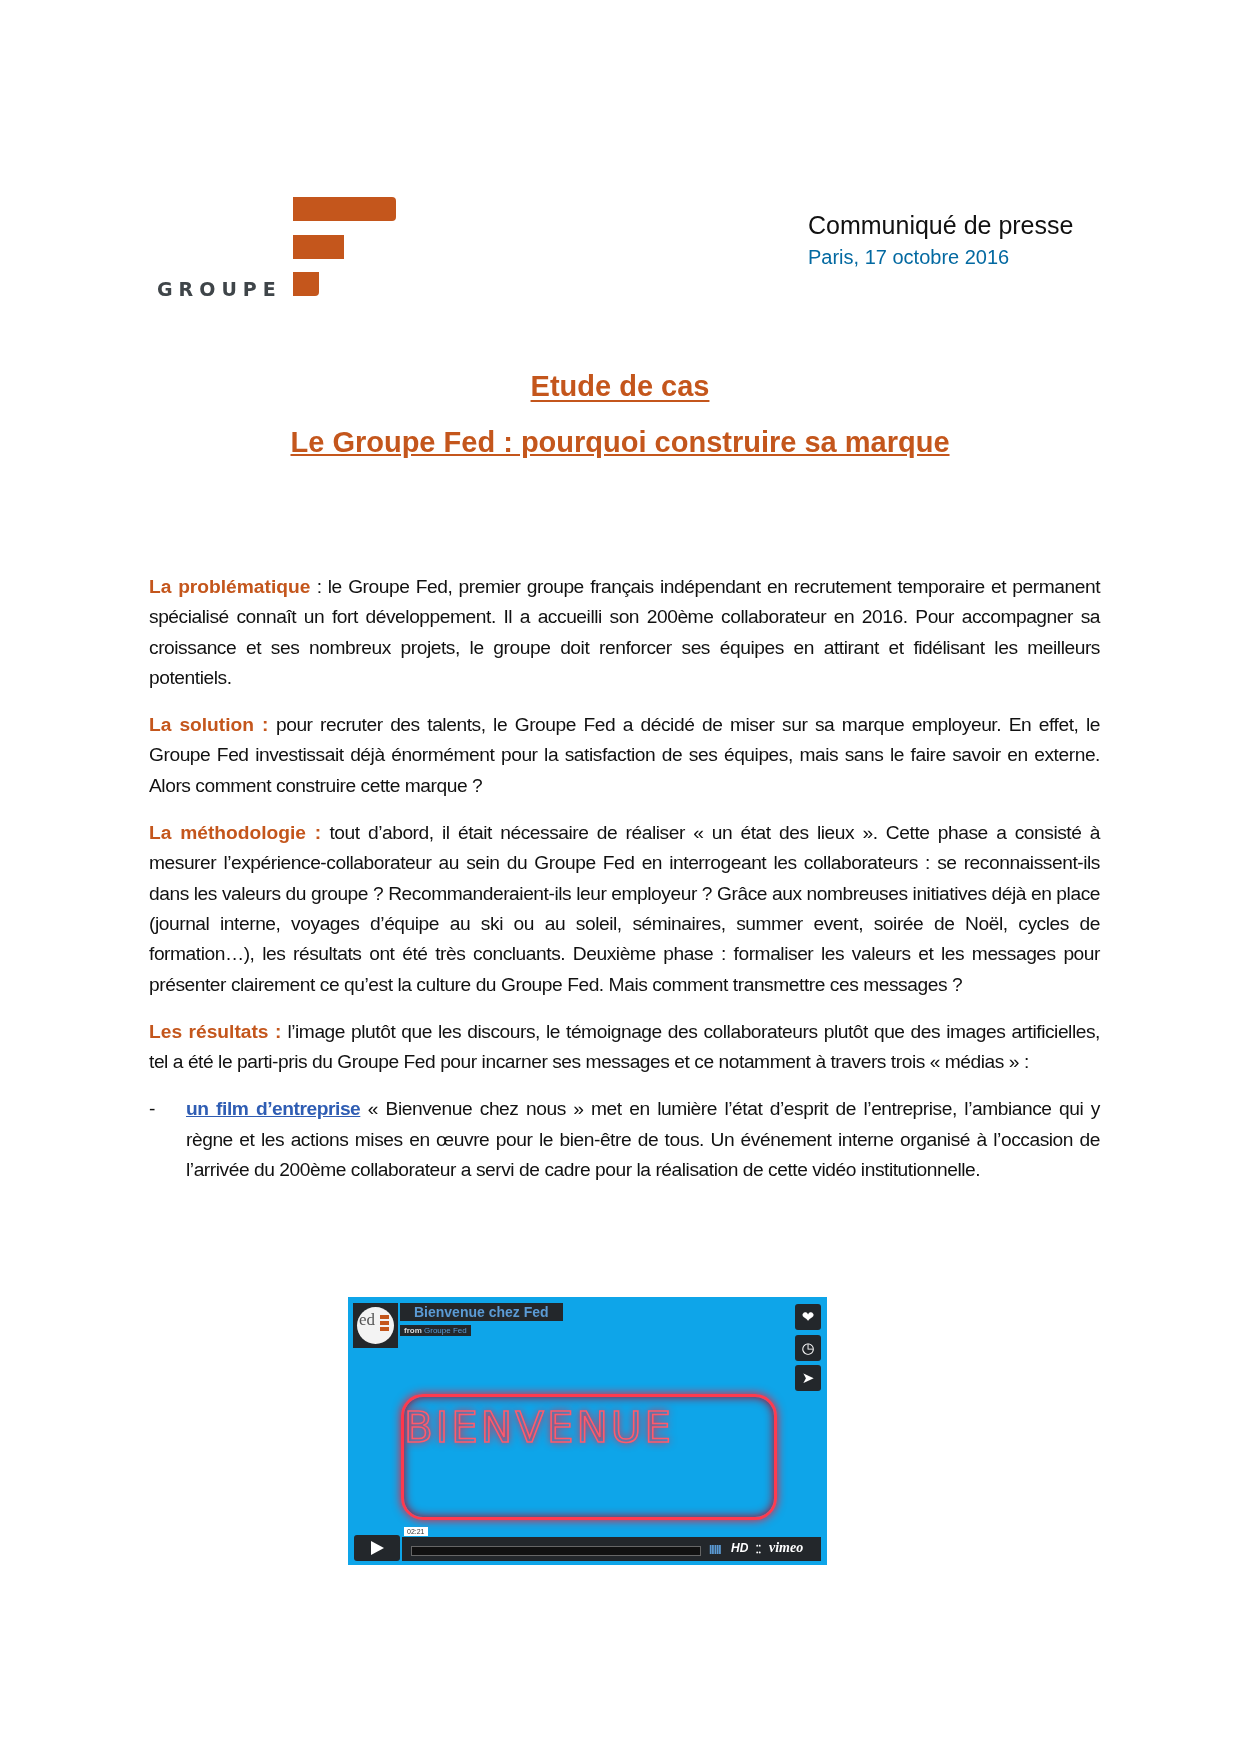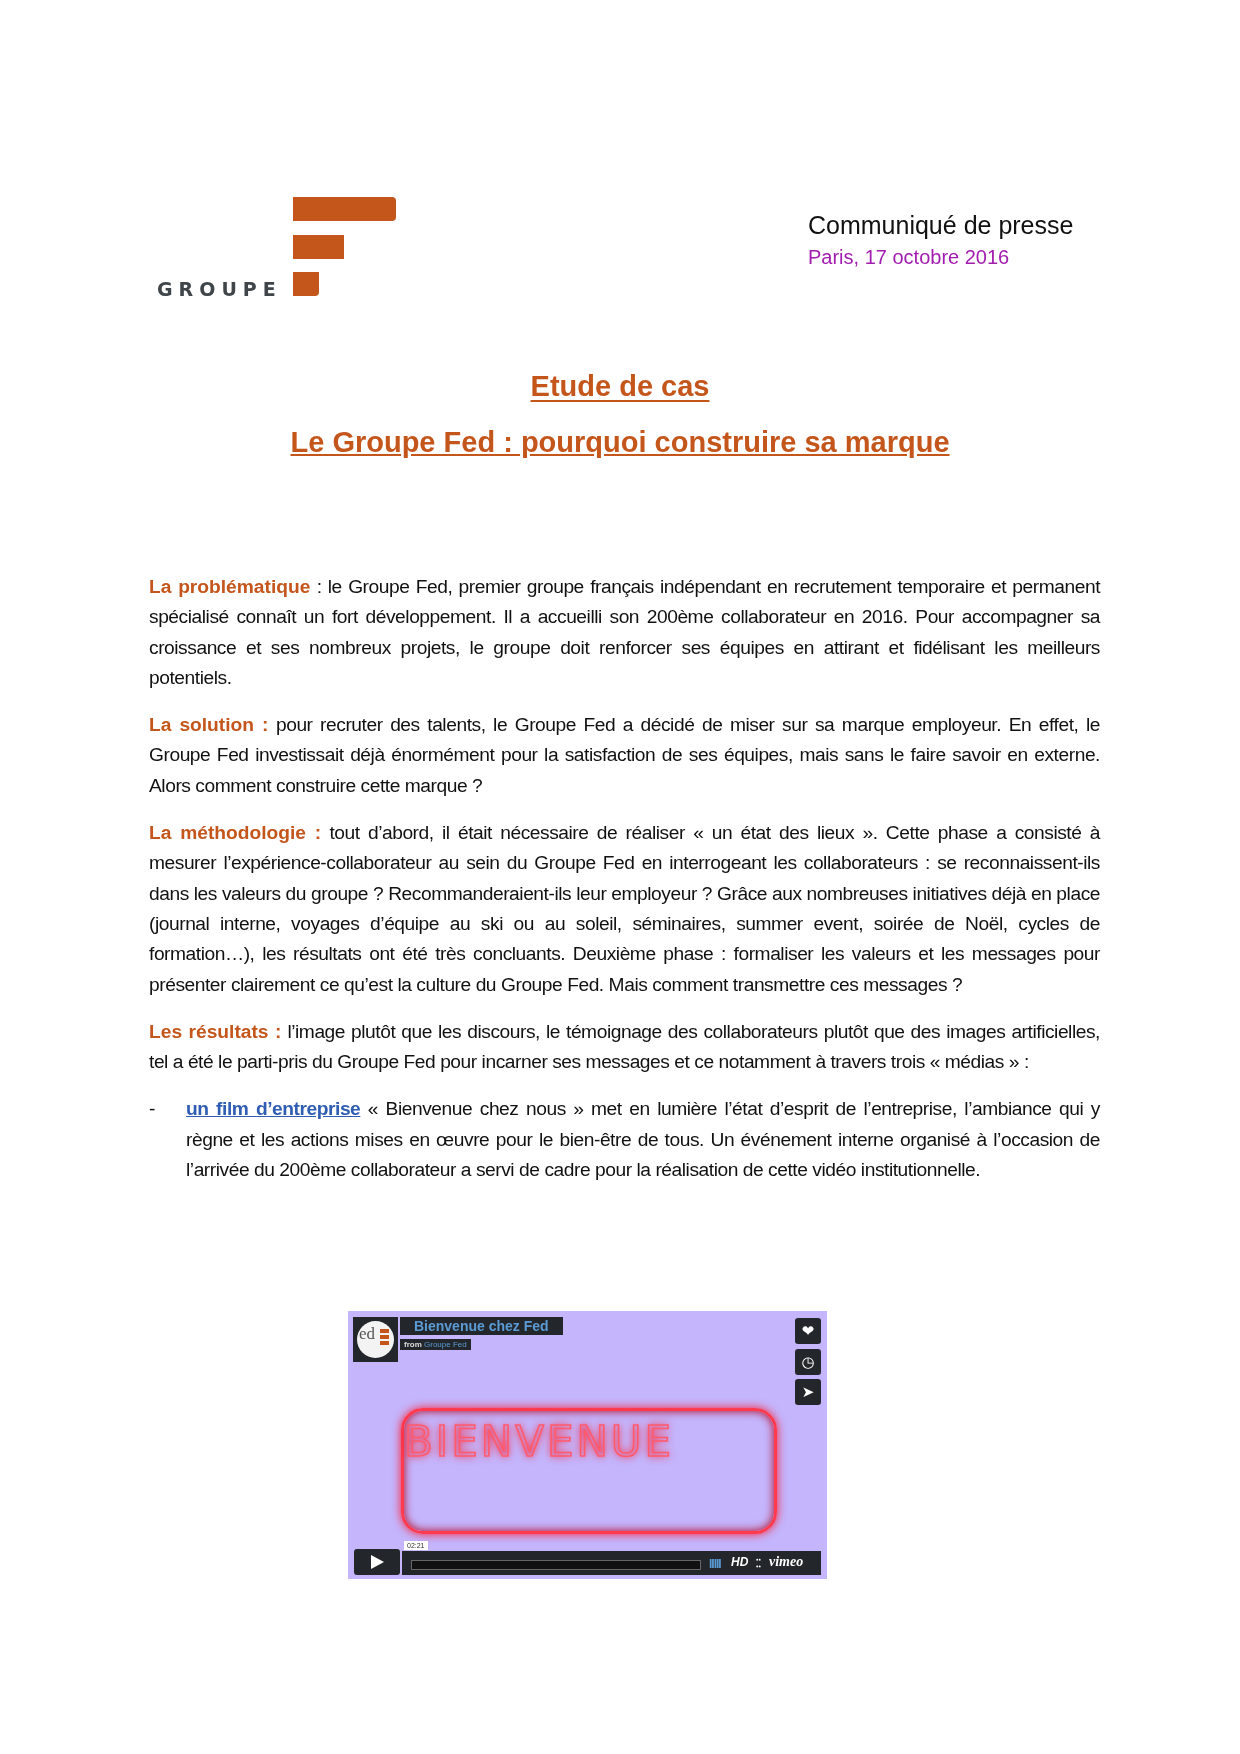--- a/index.html
+++ b/index.html
@@ -13,40 +13,40 @@
   .logo-groupe { position: absolute; left: 34px; top: 86px; font-family: "DejaVu Sans", sans-serif;
                  font-weight: bold; font-size: 19px; letter-spacing: 6px; color: #3f4549; }
   .logo-f .bar { position: absolute; background: #c4561c; }
   .logo-f .b1 { left: 170px; top: 5px; width: 103px; height: 24px; border-radius: 0 4px 4px 0; }
   .logo-f .b2 { left: 170px; top: 43px; width: 51px; height: 24px; }
   .logo-f .b3 { left: 170px; top: 80px; width: 26px; height: 24px; border-radius: 0 0 4px 0; }
 
   
   .press { position: absolute; left: 808px; top: 210px; }
   .press-title { font-family: "Liberation Sans", sans-serif; font-size: 25px; color: #111; line-height: 30px; }
-  .press-date { font-family: "Liberation Sans", sans-serif; font-size: 20px; color: #a21caf; margin-top: 6px; }
+  .press-date { font-family: "Liberation Sans", sans-serif; font-size: 20px; color: #0369a1; margin-top: 6px; }
 
   
   .title-block { position: absolute; left: 0; width: 1240px; text-align: center;
                  font-family: "Liberation Sans", sans-serif; font-weight: bold; color: #c4561c; text-decoration: underline; }
   .case-title { top: 370px; font-size: 29px; text-decoration: underline; text-underline-offset: 4px; }
   .main-title { top: 423px; font-size: 29px; line-height: 39px; }
 
   
   .body { position: absolute; left: 149px; width: 951px; top: 572px;
           font-family: "Liberation Sans", sans-serif; font-size: 19.2px; line-height: 30.3px;
           text-align: justify; letter-spacing: -0.45px; word-spacing: 0px; }
   .para { margin: 0 0 17px 0; }
   .lead { color: #c4561c; font-weight: bold; letter-spacing: 0; }
   .bullet { position: relative; padding-left: 37px; margin-top: 0; }
   .bullet .dash { position: absolute; left: 0; top: 0; }
   .link { color: #2f5db3; font-weight: bold; text-decoration: underline; }
 
   
-  .video { position: absolute; left: 348px; top: 1297px; width: 479px; height: 268px; background: #c4b5fd; overflow: hidden; margin-top: 14px; }
+  .video { position: absolute; left: 348px; top: 1297px; width: 479px; height: 268px; background: #0ea5e9; overflow: hidden; }
   .v-badge { position: absolute; left: 5px; top: 6px; width: 45px; height: 45px; background: #23272b; }
   .v-badge .circle { position: absolute; left: 4px; top: 4px; width: 37px; height: 37px; border-radius: 50%; background: #f3f3f3; }
   .v-badge .ed { position: absolute; left: 6px; top: 7px; font-family: "Liberation Serif", serif; font-size: 17px; color: #555; }
   .v-badge .mf { position: absolute; left: 27px; top: 12px; width: 9px; height: 4px; background: #c4561c; box-shadow: 0 6px 0 #c4561c, 0 12px 0 #c4561c; }
   .v-title { position: absolute; left: 52px; top: 6px; background: #23272b; padding: 1px 14px;
              font-family: "Liberation Sans", sans-serif; font-weight: bold; font-size: 14px; color: #5b9bd5; }
   .v-from { position: absolute; left: 52px; top: 28px; background: #23272b; padding: 1px 4px;
             font-family: "Liberation Sans", sans-serif; font-size: 8px; color: #5b9bd5; }
   .v-from b { color: #ddd; }
   .v-side { position: absolute; right: 6px; width: 26px; height: 26px; background: #23272b; border-radius: 3px;

